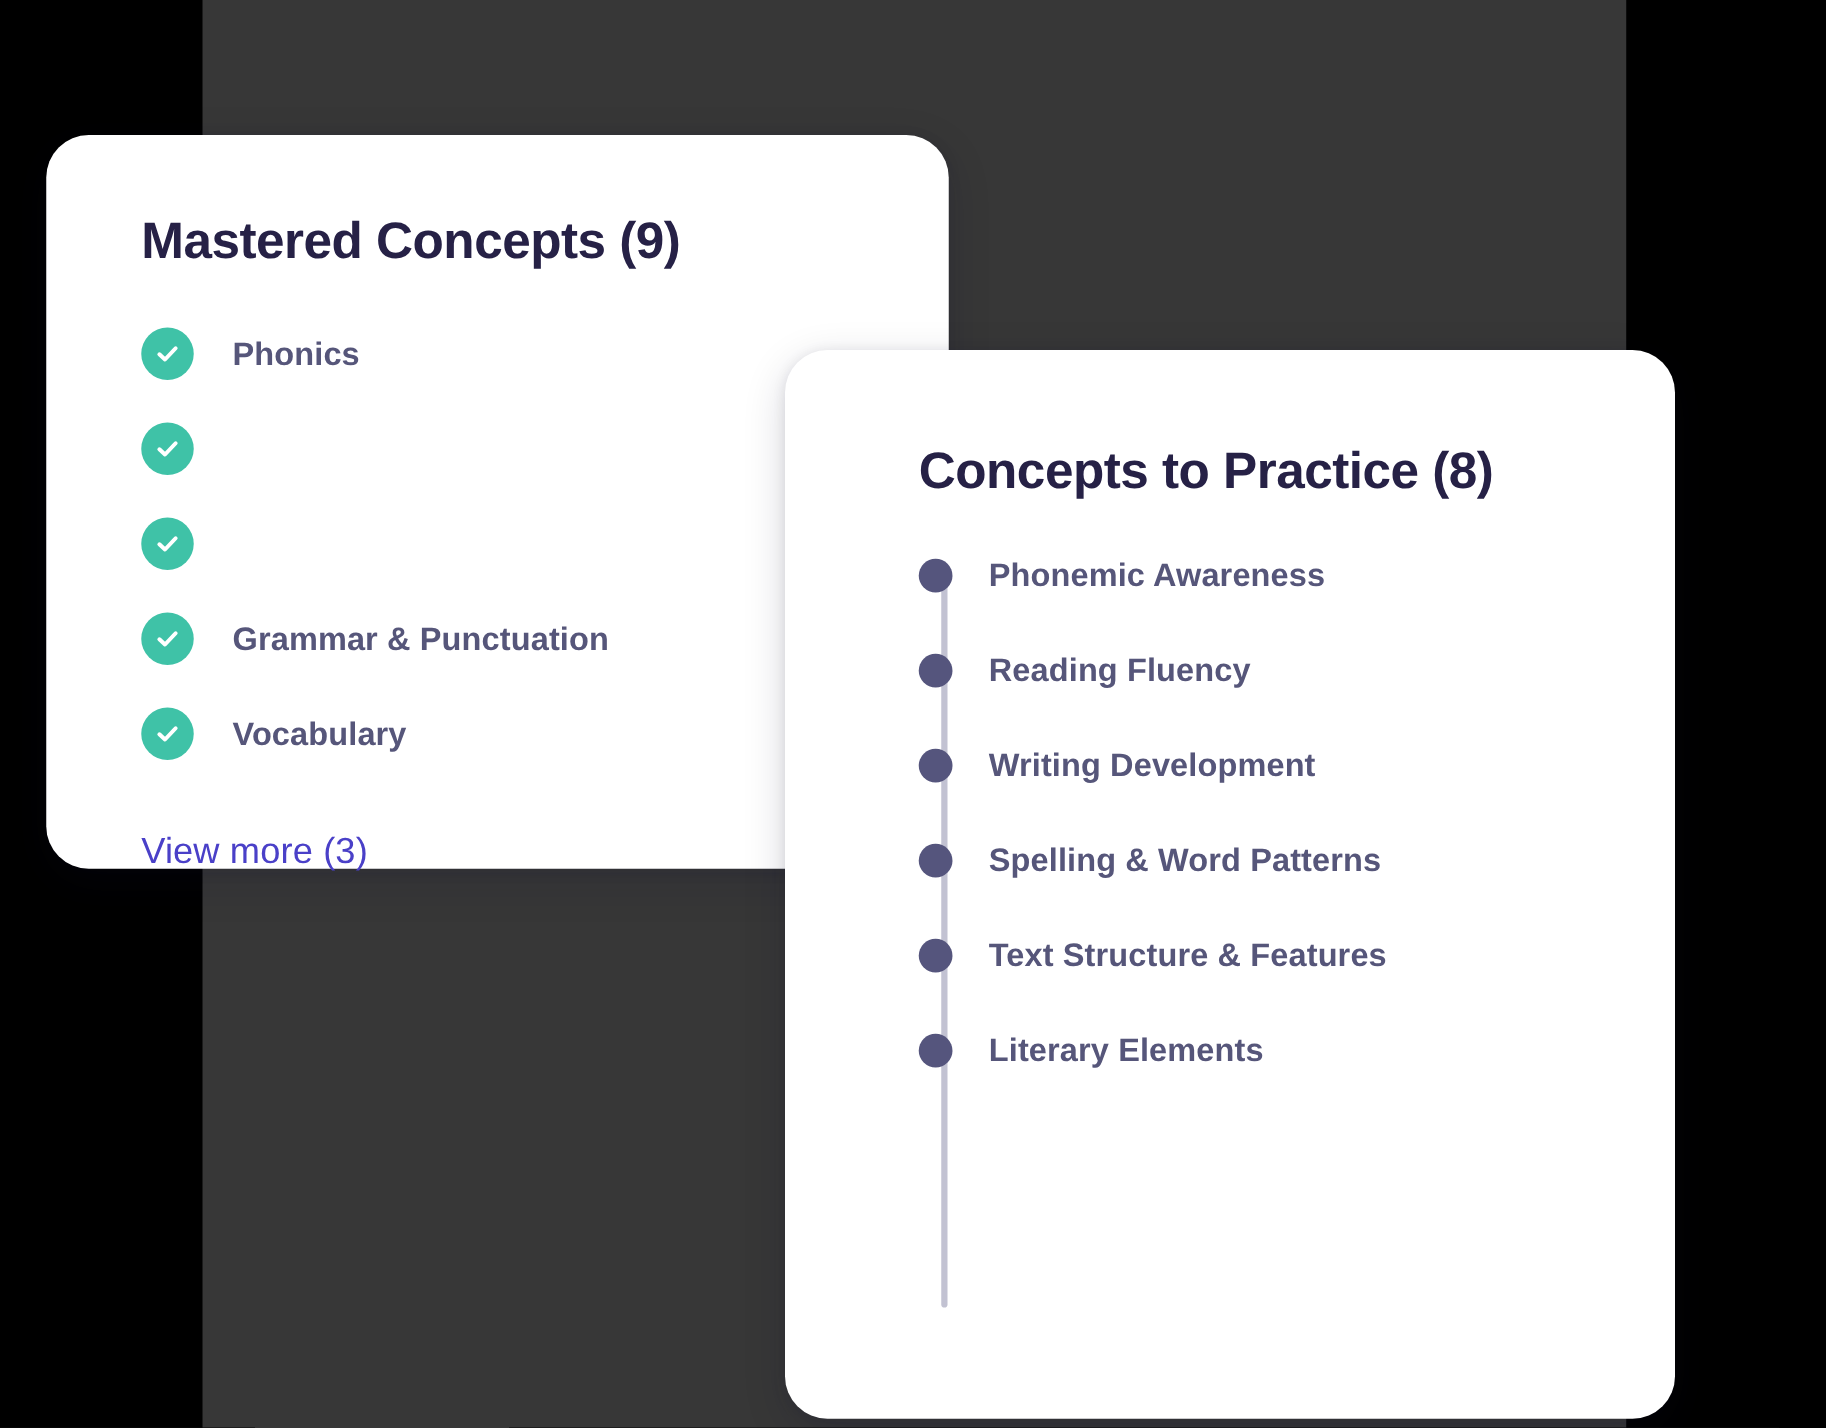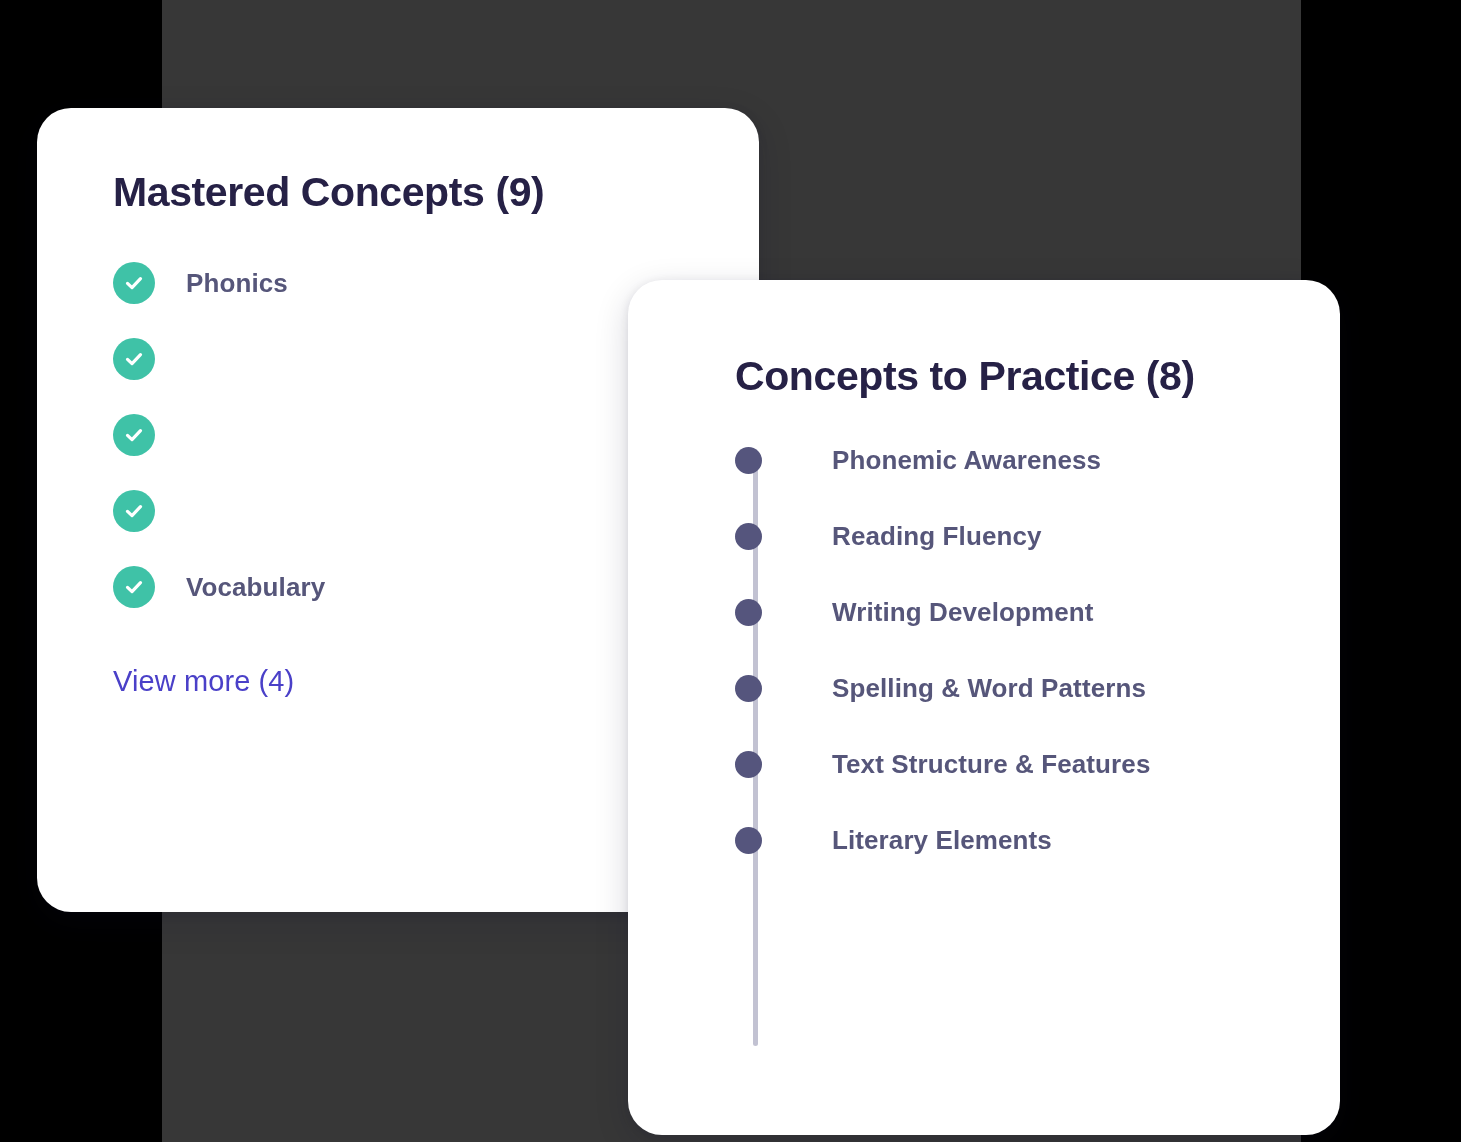--- a/index.html
+++ b/index.html
@@ -39,21 +39,21 @@
     box-shadow: 0 10px 34px rgba(20, 20, 50, 0.16),
                 0 2px 10px rgba(20, 20, 50, 0.10);
     box-sizing: border-box;
   }
 
   
   #mastered-card {
     left: 37px;
     top: 108px;
     width: 722px;
-    height: 804px;
+    height: 587px;
     padding: 62px 0 0 76px;
     z-index: 2;
   }
   #mastered-card .card-title {
     color: #262146;
     font-size: 41px;
     font-weight: 700;
     letter-spacing: -0.4px;
     margin: 0 0 40px 0;
     line-height: 1.1;
@@ -134,21 +134,20 @@
     background: #c2c2d2;
     border-radius: 3px;
   }
   .timeline-item {
     position: relative;
     display: flex;
     align-items: center;
     height: 30px;
     margin-bottom: 46px;
     z-index: 1;
-    gap: 41px;
   }
   .timeline-dot {
     width: 27px;
     height: 27px;
     min-width: 27px;
     border-radius: 50%;
     background: #55557d;
     margin-right: 29px;
     position: relative;
     z-index: 2;
@@ -192,32 +191,33 @@
             <path d="M4.5 11.4 L9 15.6 L17.5 6.6" fill="none" stroke="#ffffff" stroke-width="3.2" stroke-linecap="round" stroke-linejoin="round"></path>
           </svg>
         </span>
       </li>
       <li class="mastered-item">
         <span class="check-badge">
           <svg width="22" height="22" viewBox="0 0 22 22" aria-hidden="true">
             <path d="M4.5 11.4 L9 15.6 L17.5 6.6" fill="none" stroke="#ffffff" stroke-width="3.2" stroke-linecap="round" stroke-linejoin="round"></path>
           </svg>
         </span>
+        <span class="mastered-label">Grammar &amp; Punctuation</span>
       </li>
       <li class="mastered-item">
         <span class="check-badge">
           <svg width="22" height="22" viewBox="0 0 22 22" aria-hidden="true">
             <path d="M4.5 11.4 L9 15.6 L17.5 6.6" fill="none" stroke="#ffffff" stroke-width="3.2" stroke-linecap="round" stroke-linejoin="round"></path>
           </svg>
         </span>
         <span class="mastered-label">Vocabulary</span>
       </li>
     </ul>
 
-    <a id="view-more-link" href="#">View more (4)</a>
+    <a id="view-more-link" href="#">View more (3)</a>
   </section>
 
   <section class="card" id="practice-card">
     <h2 class="card-title">Concepts to Practice (8)</h2>
 
     <ul class="timeline">
       <li class="timeline-item">
         <span class="timeline-dot"></span>
         <span class="timeline-label">Phonemic Awareness</span>
       </li>

